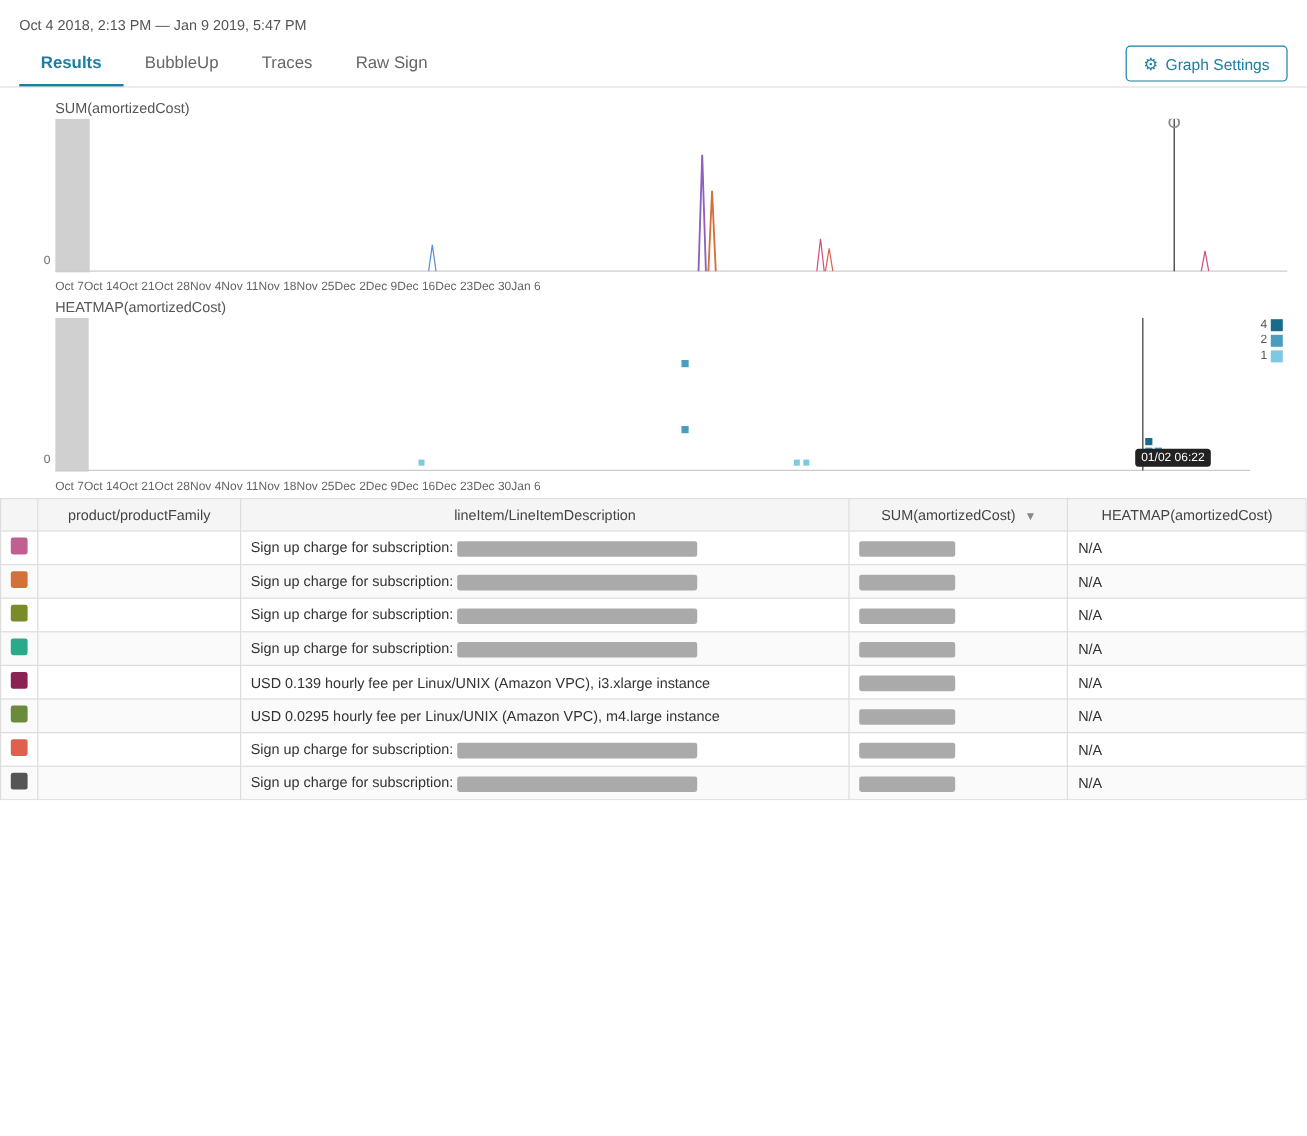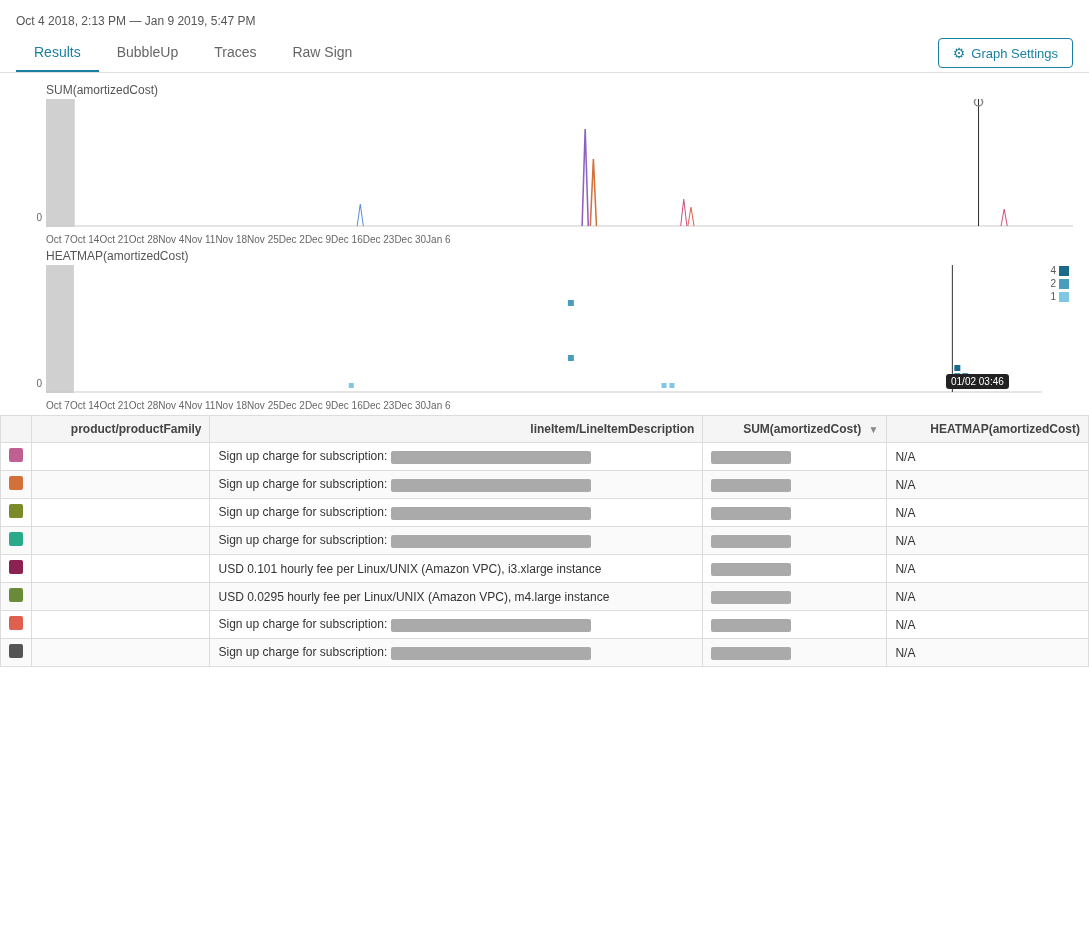--- a/index.html
+++ b/index.html
@@ -3,21 +3,21 @@
   <meta charset="utf-8">
   <style>
     * { box-sizing: border-box; margin: 0; padding: 0; }
     body { font-family: -apple-system, BlinkMacSystemFont, 'Segoe UI', sans-serif; background: #fff; font-size: 13px; color: #333; }
 
     .header { padding: 8px 16px 0; border-bottom: 1px solid #e0e0e0; }
     .date-range { font-size: 12px; color: #555; padding: 6px 0; }
     .tabs { display: flex; align-items: center; justify-content: space-between; }
     .tabs-left { display: flex; gap: 0; }
     .tab { padding: 10px 18px; font-size: 14px; cursor: pointer; color: #666; border-bottom: 2px solid transparent; }
-    .tab.active { color: #1a7fa0; border-bottom: 2px solid #1a7fa0; font-weight: 400; }
+    .tab.active { color: #1a7fa0; border-bottom: 2px solid #1a7fa0; font-weight: 700; }
 
     .graph-settings-btn {
       display: flex; align-items: center; gap: 6px;
       border: 1px solid #1a7fa0; color: #1a7fa0; background: #fff;
       padding: 6px 14px; border-radius: 4px; cursor: pointer; font-size: 13px;
     }
     .gear-icon { font-size: 14px; }
 
     .charts-area { padding: 10px 16px 0; }
 
@@ -53,22 +53,22 @@
     
     .line-chart-svg { width: 100%; height: 130px; }
     .heatmap-svg { width: 100%; height: 130px; }
 
     
     .data-table { width: 100%; border-collapse: collapse; font-size: 12px; }
     .data-table th {
       background: #f5f5f5;
       border: 1px solid #ddd;
       padding: 6px 8px;
-      text-align: right;
-      font-weight: 700;
+      text-align: center;
+      font-weight: 400;
       color: #444;
       white-space: nowrap;
     }
     .data-table td {
       border: 1px solid #ddd;
       padding: 5px 8px;
       vertical-align: middle;
     }
     .data-table tr:nth-child(even) td { background: #fafafa; }
 
@@ -179,21 +179,21 @@
           <rect x="626" y="118" width="5" height="5" fill="#7ec8e3"></rect>
 
           <rect x="912" y="100" width="6" height="6" fill="#1a6b8a"></rect>
           <rect x="912" y="108" width="6" height="6" fill="#4a9dbf"></rect>
           <rect x="920" y="108" width="6" height="6" fill="#4a9dbf"></rect>
           <rect x="912" y="116" width="6" height="6" fill="#555"></rect>
           <rect x="920" y="116" width="6" height="6" fill="#555"></rect>
 
         </svg>
         
-        <div style="position:absolute; bottom:22px; left:900px; background:#222; color:#fff; font-size:10px; padding:2px 5px; border-radius:3px; white-space:nowrap; z-index:10;">01/02 03:46</div>
+        <div style="position:absolute; bottom:22px; left:900px; background:#222; color:#fff; font-size:10px; padding:2px 5px; border-radius:3px; white-space:nowrap; z-index:10;">01/02 06:22</div>
         
         
         <div class="x-axis" style="padding-left:0;">
           <span>Oct 7</span>
           <span>Oct 14</span>
           <span>Oct 21</span>
           <span>Oct 28</span>
           <span>Nov 4</span>
           <span>Nov 11</span>
           <span>Nov 18</span>
@@ -262,21 +262,21 @@
         <tr>
           <td style="text-align: center;"><div style="width: 14px; height: 14px; background: rgb(42, 170, 136); border-radius: 2px; display: inline-block;"></div></td>
           <td></td>
           <td><span>Sign up charge for subscription: </span><span style="display: inline-block; background: rgb(170, 170, 170); width: 200px; height: 13px; vertical-align: middle; border-radius: 2px;"></span></td>
           <td><span style="display: inline-block; background: rgb(170, 170, 170); width: 80px; height: 13px; vertical-align: middle; border-radius: 2px;"></span></td>
           <td>N/A</td>
         </tr>
         <tr>
           <td style="text-align: center;"><div style="width: 14px; height: 14px; background: rgb(139, 34, 82); border-radius: 2px; display: inline-block;"></div></td>
           <td></td>
-          <td>USD 0.101 hourly fee per Linux/UNIX (Amazon VPC), i3.xlarge instance</td>
+          <td>USD 0.139 hourly fee per Linux/UNIX (Amazon VPC), i3.xlarge instance</td>
           <td><span style="display: inline-block; background: rgb(170, 170, 170); width: 80px; height: 13px; vertical-align: middle; border-radius: 2px;"></span></td>
           <td>N/A</td>
         </tr>
         <tr>
           <td style="text-align: center;"><div style="width: 14px; height: 14px; background: rgb(106, 140, 58); border-radius: 2px; display: inline-block;"></div></td>
           <td></td>
           <td>USD 0.0295 hourly fee per Linux/UNIX (Amazon VPC), m4.large instance</td>
           <td><span style="display: inline-block; background: rgb(170, 170, 170); width: 80px; height: 13px; vertical-align: middle; border-radius: 2px;"></span></td>
           <td>N/A</td>
         </tr>

